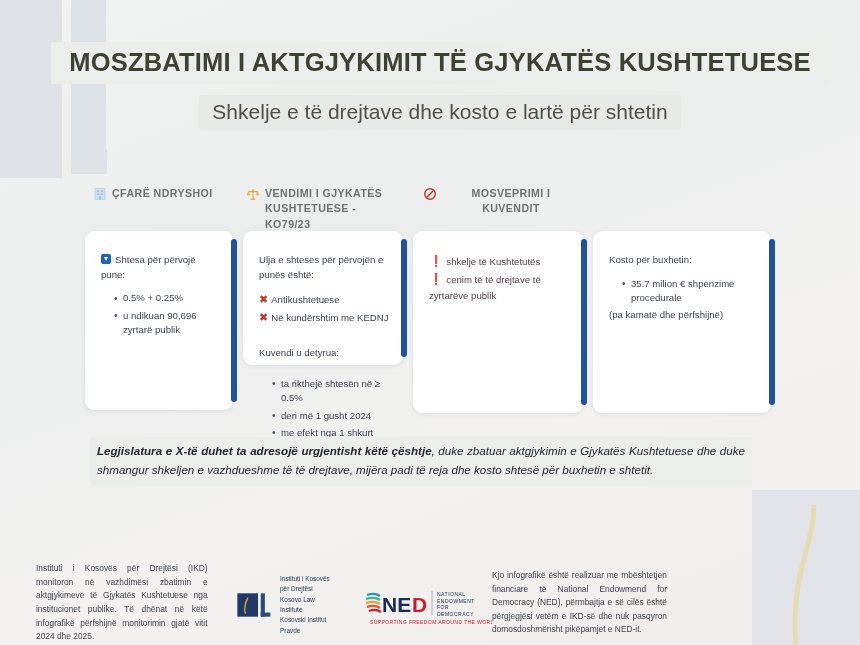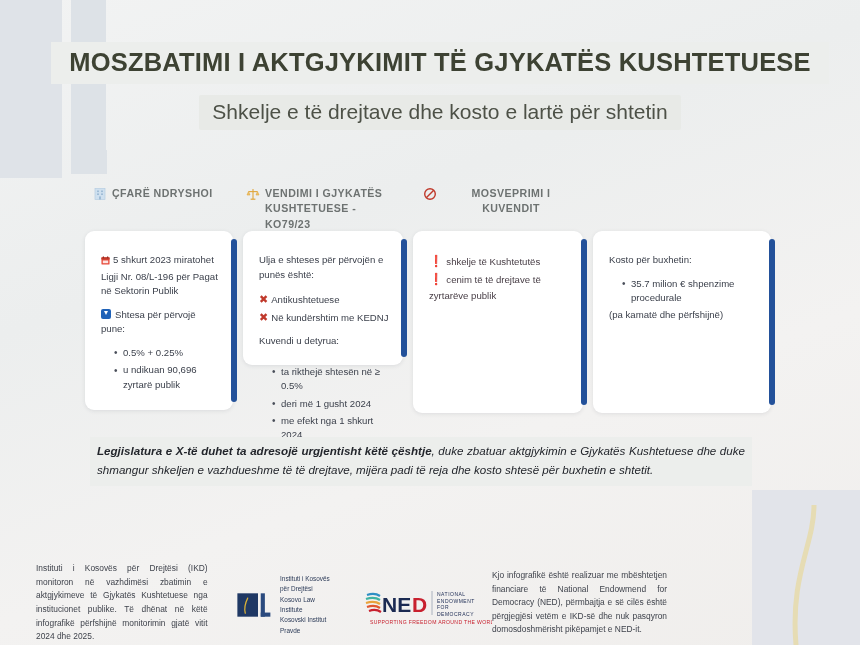--- a/index.html
+++ b/index.html
@@ -316,48 +316,37 @@
 
 
   </div>
 
   <div class="cards">
 
     <div class="card k1">
       <div class="card-accent"></div>
       <div class="card-body">
         <div class="para">
-          <span class="para-icon">
-            <svg width="9" height="9" viewBox="0 0 10 10">
-              <rect x="0.5" y="1.5" width="9" height="8" rx="1" fill="#e74c3c"></rect>
-              <rect x="0.5" y="1.5" width="9" height="2.4" fill="#c0392b"></rect>
-              <rect x="2" y="0.2" width="1.3" height="2.2" rx="0.5" fill="#8e2c22"></rect>
-              <rect x="6.7" y="0.2" width="1.3" height="2.2" rx="0.5" fill="#8e2c22"></rect>
-              <rect x="2" y="5" width="6" height="3" fill="#ffffff" opacity="0.85"></rect>
-            </svg>
-          </span><span>5 shkurt 2023 miratohet Ligji Nr. 08/L-196 për Pagat në Sektorin Publik</span>
-        </div>
-        <div class="para">
           <span class="sq-icon"></span><span>Shtesa për përvojë pune:</span>
         </div>
         <ul class="blist">
           <li>0.5% + 0.25%</li>
           <li>u ndikuan 90,696 zyrtarë publik</li>
         </ul>
       </div>
     </div>
 
     <div class="card k2">
       <div class="card-accent"></div>
       <div class="card-body">
         <div class="para">Ulja e shteses për përvojën e punës është:</div>
         <div class="xline">
           <span class="xmark">✖</span><span>Antikushtetuese</span>
         </div>
-        <div class="xline" style="margin-bottom:9px;">
+        <div class="xline" style="margin-bottom:21px;">
           <span class="xmark">✖</span><span>Në kundërshtim me KEDNJ</span>
         </div>
         <div class="para tight">Kuvendi u detyrua:</div>
         <ul class="blist">
           <li>ta rikthejë shtesën në ≥ 0.5%</li>
           <li>deri më 1 gusht 2024</li>
           <li>me efekt nga 1 shkurt 2024</li>
         </ul>
       </div>
     </div>

